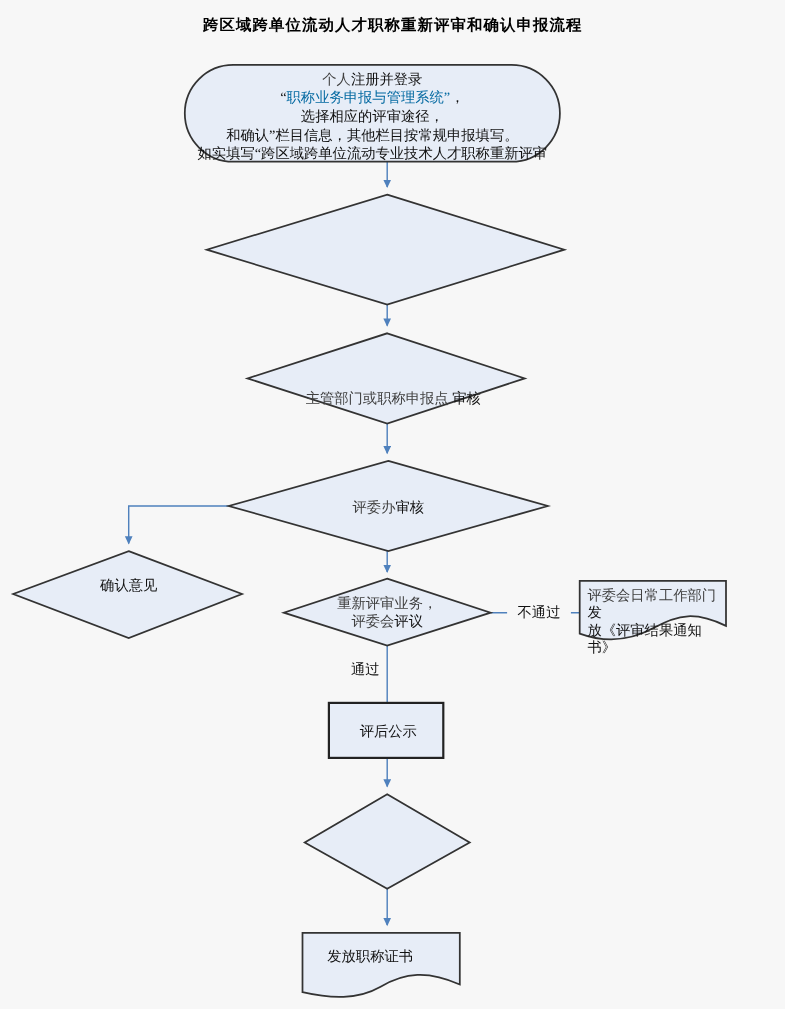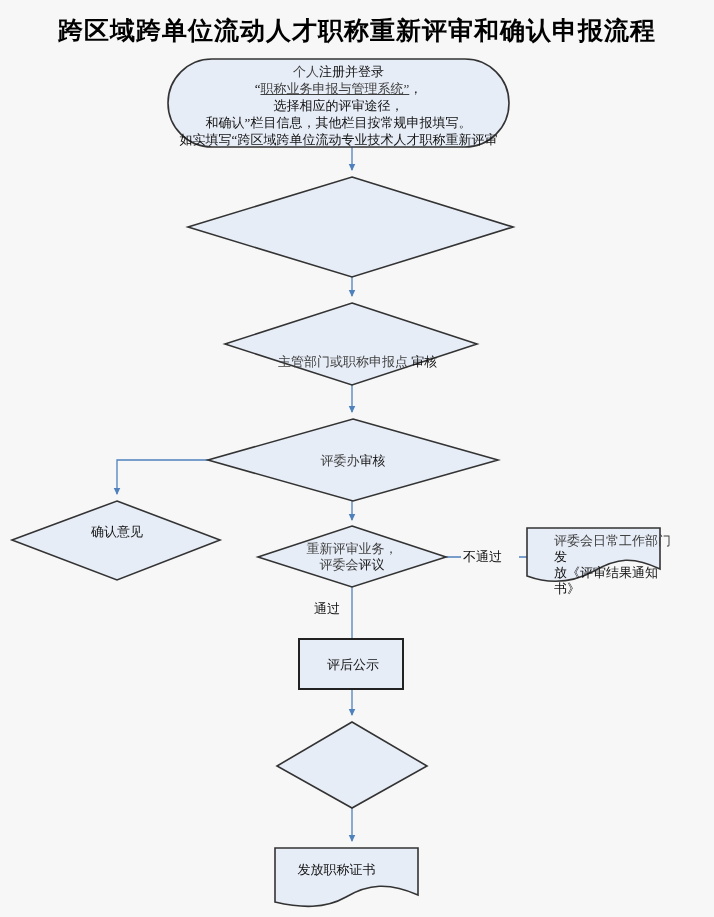--- a/index.html
+++ b/index.html
@@ -4,26 +4,26 @@
 <style>
   html,body{margin:0;padding:0;background:#f7f7f7;}
   .canvas{
     position:relative;width:714px;height:917px;background:#f7f7f7;overflow:hidden;
     font-family:"Liberation Serif","DejaVu Serif",serif;color:#111;
   }
   .shapes{position:absolute;left:0;top:0;z-index:0;}
   .txt{position:absolute;z-index:2;font-size:13px;line-height:17px;text-align:center;}
   .title{
     position:absolute;left:0;top:14px;width:714px;text-align:center;z-index:2;
-    font-size:25px;font-weight:bold;letter-spacing:1px;color:#000;
+    font-size:14px;font-weight:bold;letter-spacing:1px;color:#000;
   }
   .red{color:#404040;}
-  .link{color:#404040;text-decoration:underline;cursor:pointer;}
-  .edge-label{position:absolute;z-index:3;font-size:13px;color:#111;background:#f7f7f7;padding:0 2px;text-align:left;}
-  .left-align{text-align:left;margin-left:20px;}
+  .link{color:#0369a1;cursor:pointer;}
+  .edge-label{position:absolute;z-index:3;font-size:13px;color:#111;background:#f7f7f7;padding:0 2px;text-align:center;}
+  .left-align{text-align:left;}
   .lh16{line-height:16px;}
 </style>
 </head>
 <body>
 
 <div class="canvas">
 
   <svg class="shapes" width="714" height="917" viewBox="0 0 714 917">
     <defs>
       <marker id="arrow" markerWidth="9" markerHeight="8" refX="6.5" refY="3.5" orient="auto" markerUnits="userSpaceOnUse">

